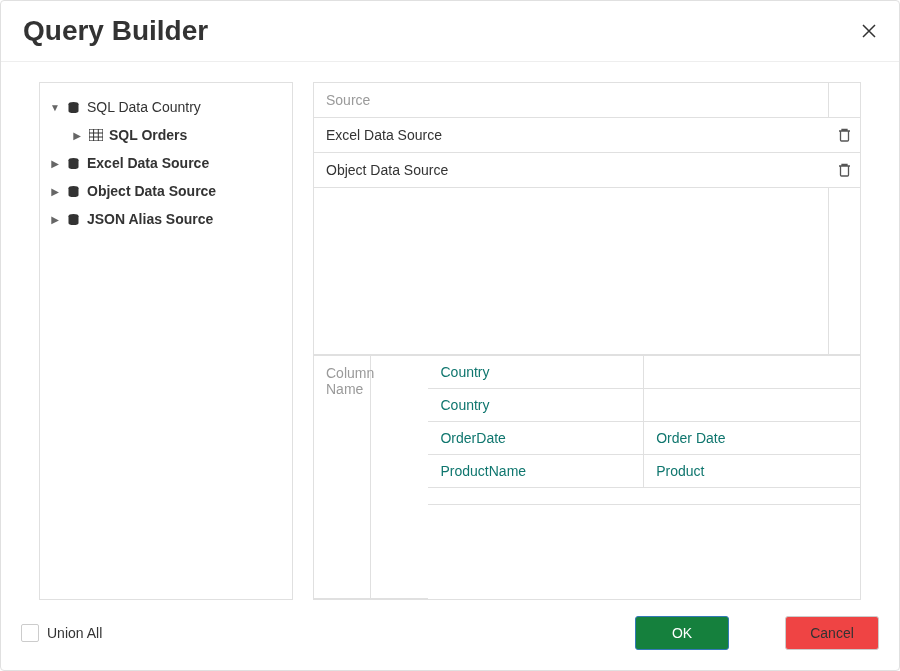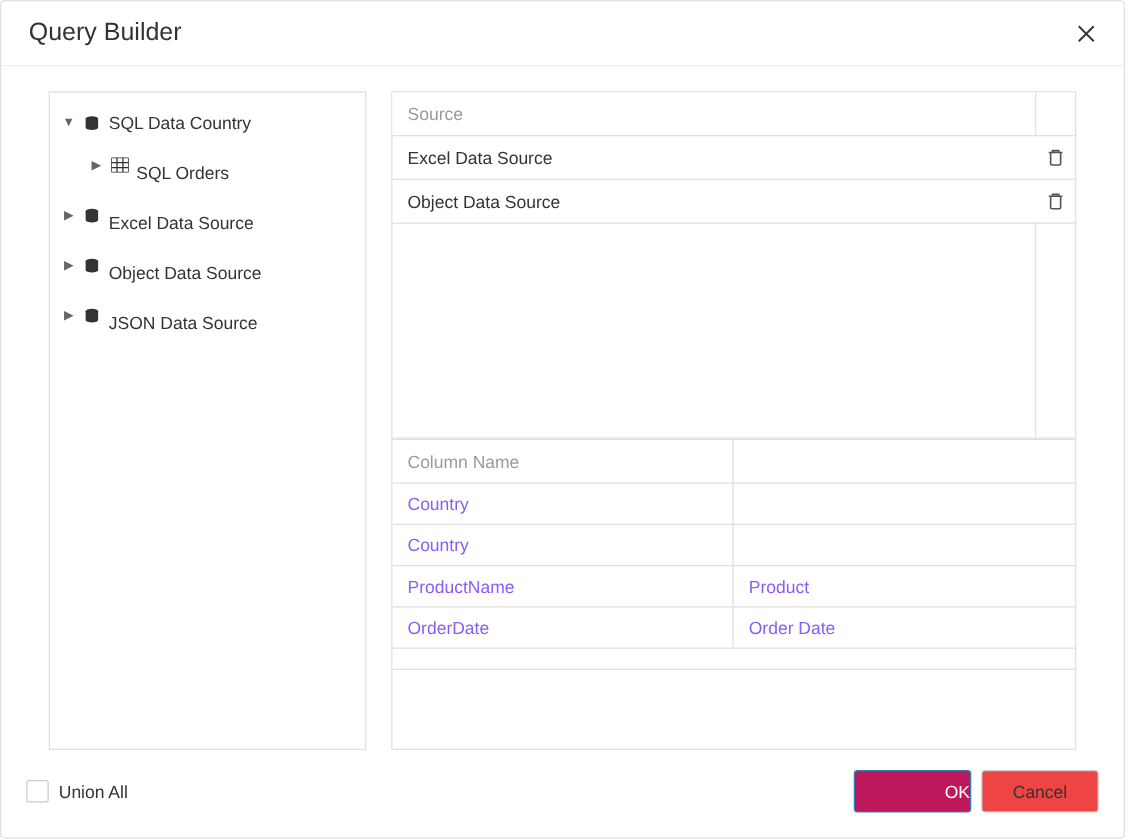--- a/index.html
+++ b/index.html
@@ -16,22 +16,22 @@
 }
 
 .dialog-header {
   display: flex;
   align-items: center;
   justify-content: space-between;
   padding: 14px 20px 14px 22px;
   border-bottom: 1px solid #eee;
 }
 .dialog-title {
-  font-size: 20px;
-  font-weight: 400;
+  font-size: 28px;
+  font-weight: 700;
   color: #333;
 }
 .close-btn {
   cursor: pointer;
   width: 20px;
   height: 20px;
   display: flex;
   align-items: center;
   justify-content: center;
   color: #333;
@@ -69,21 +69,21 @@
   font-size: 10px;
 }
 .tree-icon {
   display: inline-flex;
   width: 15px;
   height: 15px;
   align-items: center;
   justify-content: center;
 }
 .tree-label { color: #333; }
-.tree-label.bold { font-weight: 400; margin-top: 12px; }
+.tree-label.bold { font-weight: 700; }
 
 .right-panel {
   flex: 1;
   display: flex;
   flex-direction: column;
   min-width: 0;
 }
 
 .source-grid {
   border: 1px solid #e0e0e0;
@@ -131,21 +131,21 @@
 .source-body-action {
   width: 32px;
   border-left: 1px solid #e0e0e0;
 }
 
 .columns-grid {
   border: 1px solid #e0e0e0;
   height: 257px;
   position: relative;
   display: flex;
-  flex-direction: column;
+  flex-direction: row;
 }
 .columns-head {
   display: flex;
   border-bottom: 1px solid #e0e0e0;
 }
 .col-name-head, .col-alias-head {
   padding: 9px 12px;
   color: #9a9a9a;
 }
 .col-name-head { width: 50%; border-right: 1px solid #e0e0e0; }
@@ -154,32 +154,33 @@
   flex: 1;
   overflow-y: auto;
   position: relative;
 }
 .columns-row {
   display: flex;
   border-bottom: 1px solid #e0e0e0;
 }
 .col-name-cell, .col-alias-cell {
   padding: 8px 12px;
-  color: #8b5cf6;
+  color: #0f766e;
 }
 .col-name-cell { width: 50%; border-right: 1px solid #e0e0e0; }
 .col-alias-cell { flex: 1; }
 
 .columns-body::-webkit-scrollbar { width: 6px; }
 .columns-body::-webkit-scrollbar-thumb { background: #c8c8c8; border-radius: 3px; }
 
 .dialog-footer {
   display: flex;
   align-items: center;
   padding: 16px 20px 20px 20px;
+  gap: 48px;
 }
 .checkbox-wrap {
   display: flex;
   align-items: center;
   gap: 8px;
   cursor: pointer;
 }
 .checkbox-box {
   width: 18px;
   height: 18px;
@@ -193,24 +194,23 @@
   height: 34px;
   border: 1px solid #ccc;
   border-radius: 3px;
   background: #ef4444;
   font-size: 14px;
   cursor: pointer;
   color: #333;
   margin-left: 8px;
 }
 .btn-primary {
-  background: #be185d;
+  background: #15803d;
   border-color: #337ab7;
   color: #fff;
-  text-align: right;
 }
 </style>
 </head>
 <body>
 
 <div class="dialog">
   <div class="dialog-header">
     <div class="dialog-title">Query Builder</div>
     <div class="close-btn">
       <svg width="14" height="14" viewBox="0 0 14 14">
@@ -270,21 +270,21 @@
       </div>
 
       <div class="tree-item">
         <span class="tree-toggle">▶</span>
         <span class="tree-icon">
             <svg width="13" height="13" viewBox="0 0 13 13">
               <ellipse cx="6.5" cy="3" rx="5" ry="2" fill="#333"></ellipse>
               <path d="M1.5 3 v7 a5 2 0 0 0 10 0 v-7" fill="#333"></path>
             </svg>
           </span>
-        <span class="tree-label bold">JSON Data Source</span>
+        <span class="tree-label bold">JSON Alias Source</span>
       </div>
     </div>
 
     <div class="right-panel">
       <div class="source-grid">
         <div class="source-head">
           <div class="source-head-col">Source</div>
           <div class="source-head-action"></div>
         </div>
         <div class="source-row">
@@ -316,26 +316,26 @@
         <div class="columns-body">
           <div class="columns-row">
             <div class="col-name-cell">Country</div>
             <div class="col-alias-cell"></div>
           </div>
           <div class="columns-row">
             <div class="col-name-cell">Country</div>
             <div class="col-alias-cell"></div>
           </div>
           <div class="columns-row">
+            <div class="col-name-cell">OrderDate</div>
+            <div class="col-alias-cell">Order Date</div>
+          </div>
+          <div class="columns-row">
             <div class="col-name-cell">ProductName</div>
             <div class="col-alias-cell">Product</div>
-          </div>
-          <div class="columns-row">
-            <div class="col-name-cell">OrderDate</div>
-            <div class="col-alias-cell">Order Date</div>
           </div>
           <div class="columns-row">
             <div class="col-alias-cell"></div>
           </div>
         </div>
       </div>
     </div>
   </div>
 
   <div class="dialog-footer">

